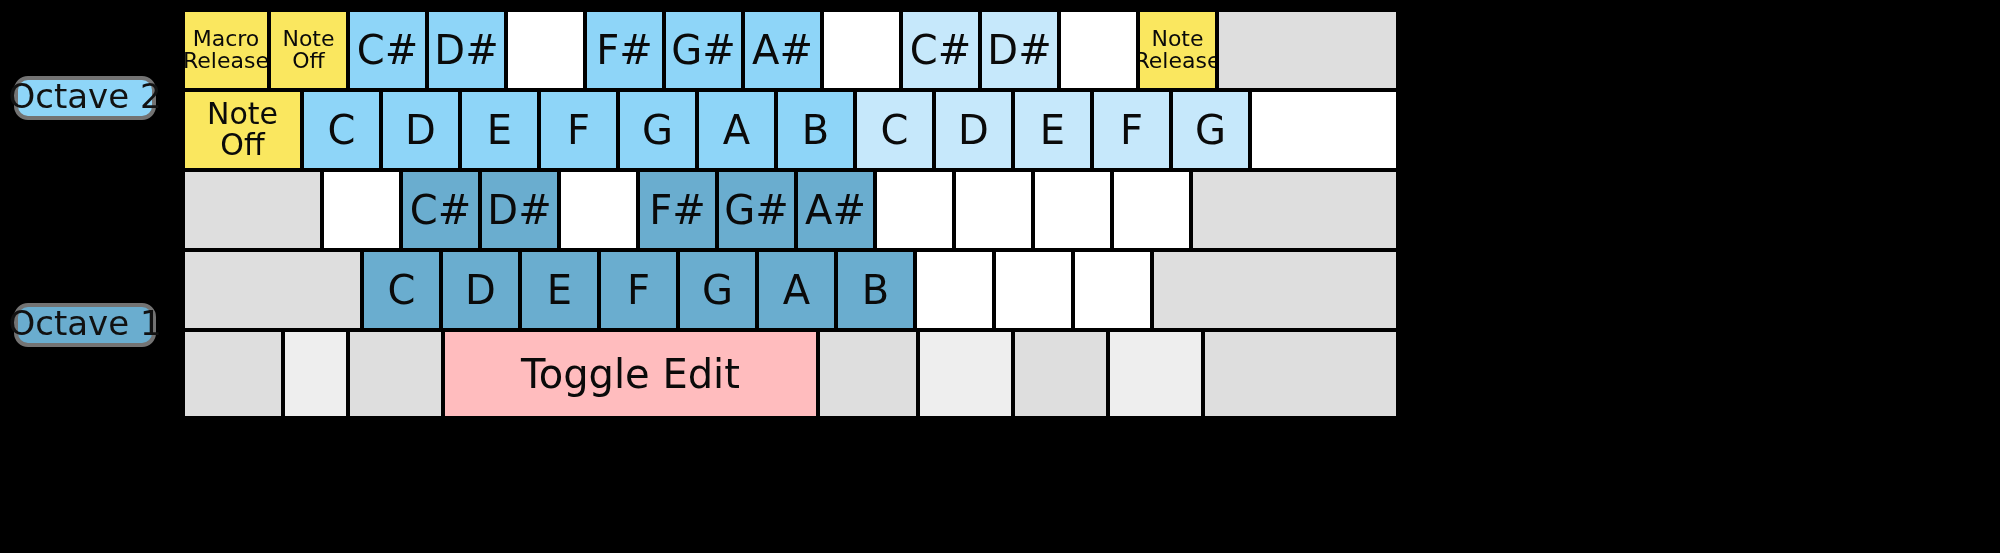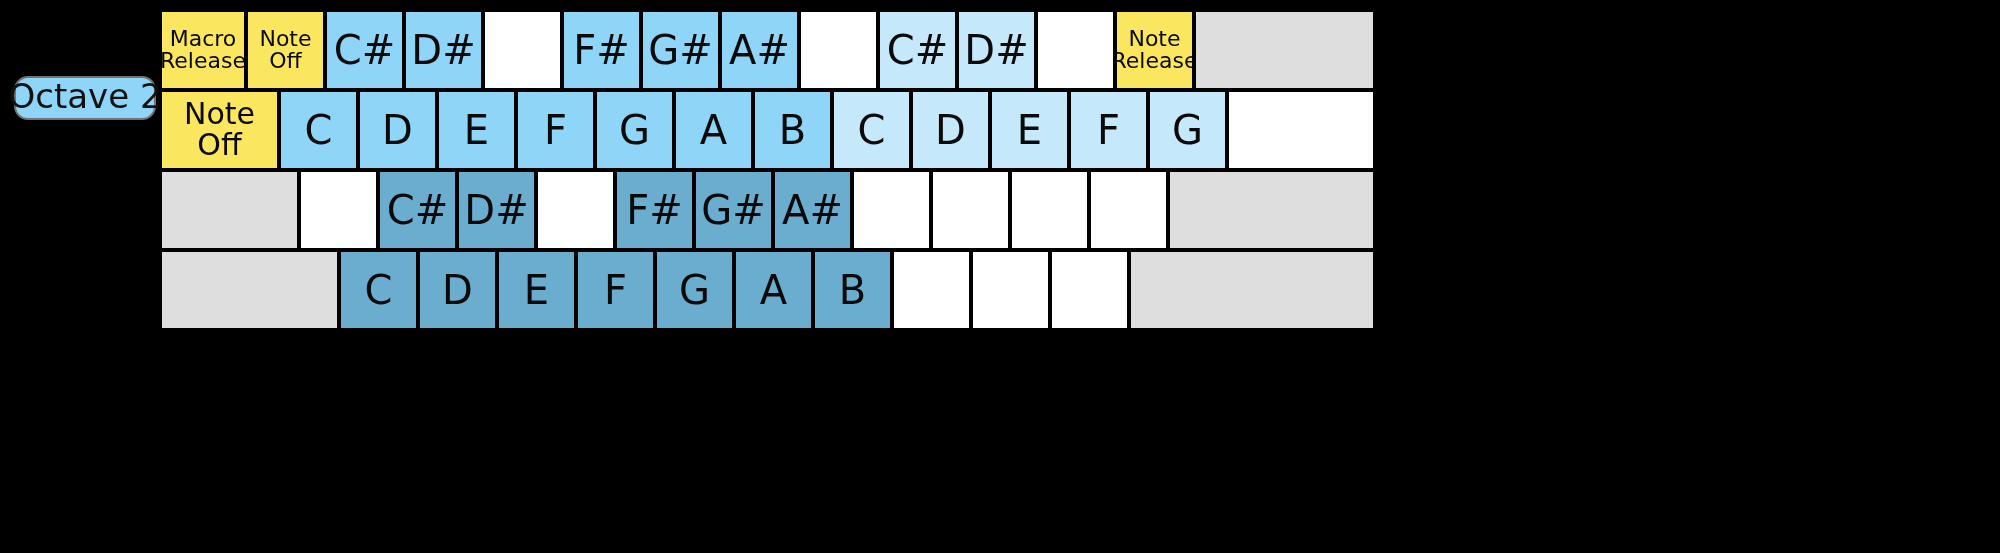--- a/index.html
+++ b/index.html
@@ -7,36 +7,36 @@
     width:2000px;height:553px;
     font-family:"DejaVu Sans","Liberation Sans",sans-serif;
     overflow:hidden;position:relative;
   }
   #stage{position:absolute;inset:0;background:#000;}
 
   
   .octave-pill{
     position:absolute;
     border-radius:14px;
-    border:2px solid #737373;
+    border:4px solid #737373;
     display:flex;align-items:center;justify-content:center;
     font-size:34px;color:#111;
     padding:2px 16px 6px 16px;
     box-sizing:border-box;
     white-space:nowrap;
     line-height:1;
   }
   #oct2-pill{left:14px;top:76px;width:142px;height:44px;background:#8ed5f8;}
   #oct1-pill{left:14px;top:303px;width:142px;height:44px;background:#6aadcf;}
   #oct3-pill{right:14px;top:76px;width:172px;height:44px;background:#8ed5f8;}
 
   
   #grid{
     position:absolute;
-    left:160px;top:10px;
+    left:183px;top:10px;
     width:1215px;height:408px;
   }
   .krow{position:absolute;left:0;right:0;}
   .kcell{
     position:absolute;top:0;bottom:0;
     box-sizing:border-box;
     border:2px solid #000;
     display:flex;align-items:center;justify-content:center;
     text-align:center;
     color:#0a0a0a;
@@ -57,20 +57,21 @@
   .c-gray      {background:#dedede;}
   .c-gray2     {background:#eeeeee;}
 </style>
 </head>
 <body>
 
 <div id="stage">
 
   <div class="octave-pill" id="oct2-pill">Octave 2</div>
 
+  <div class="octave-pill" id="oct1-pill">Octave 1</div>
 
 
   <div id="grid">
       <div class="krow" style="top: 0px; height: 80px;">
         <div class="kcell c-yellow note-small" style="left: 0px; width: 86px;">
           <span>Macro<br>Release</span>
         </div>
         <div class="kcell c-yellow note-small" style="left: 86px; width: 79px;">
           <span>Note<br>Off</span>
         </div>
@@ -191,14 +192,27 @@
           <span>A</span>
         </div>
         <div class="kcell c-oct1 note-big" style="left: 653px; width: 79px;">
           <span>B</span>
         </div>
         <div class="kcell c-white note-big" style="left: 732px; width: 79px;"></div>
         <div class="kcell c-white note-big" style="left: 811px; width: 79px;"></div>
         <div class="kcell c-white note-big" style="left: 890px; width: 79px;"></div>
         <div class="kcell c-gray note-big" style="left: 969px; width: 246px;"></div>
       </div>
+      <div class="krow" style="top: 320px; height: 88px;">
+        <div class="kcell c-gray note-big" style="left: 0px; width: 100px;"></div>
+        <div class="kcell c-gray2 note-big" style="left: 100px; width: 65px;"></div>
+        <div class="kcell c-gray note-big" style="left: 165px; width: 95px;"></div>
+        <div class="kcell c-pink note-big" style="left: 260px; width: 375px;">
+          <span>Toggle Edit</span>
+        </div>
+        <div class="kcell c-gray note-big" style="left: 635px; width: 100px;"></div>
+        <div class="kcell c-gray2 note-big" style="left: 735px; width: 95px;"></div>
+        <div class="kcell c-gray note-big" style="left: 830px; width: 95px;"></div>
+        <div class="kcell c-gray2 note-big" style="left: 925px; width: 95px;"></div>
+        <div class="kcell c-gray note-big" style="left: 1020px; width: 195px;"></div>
+      </div>
     </div>
 </div>
 
 </body></html>

